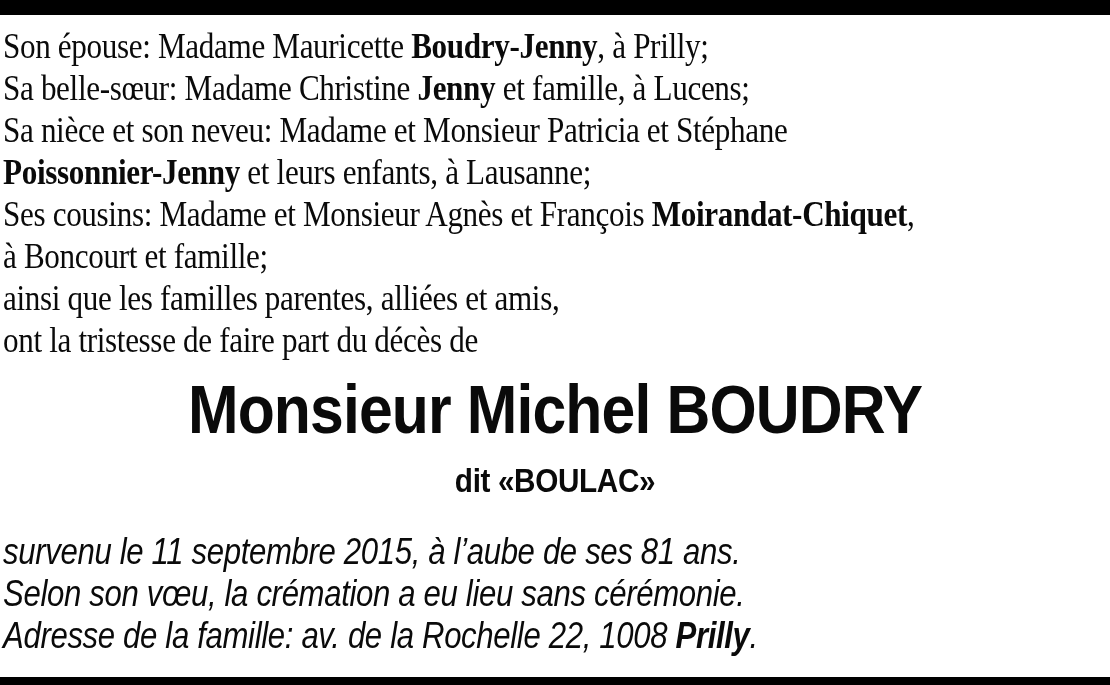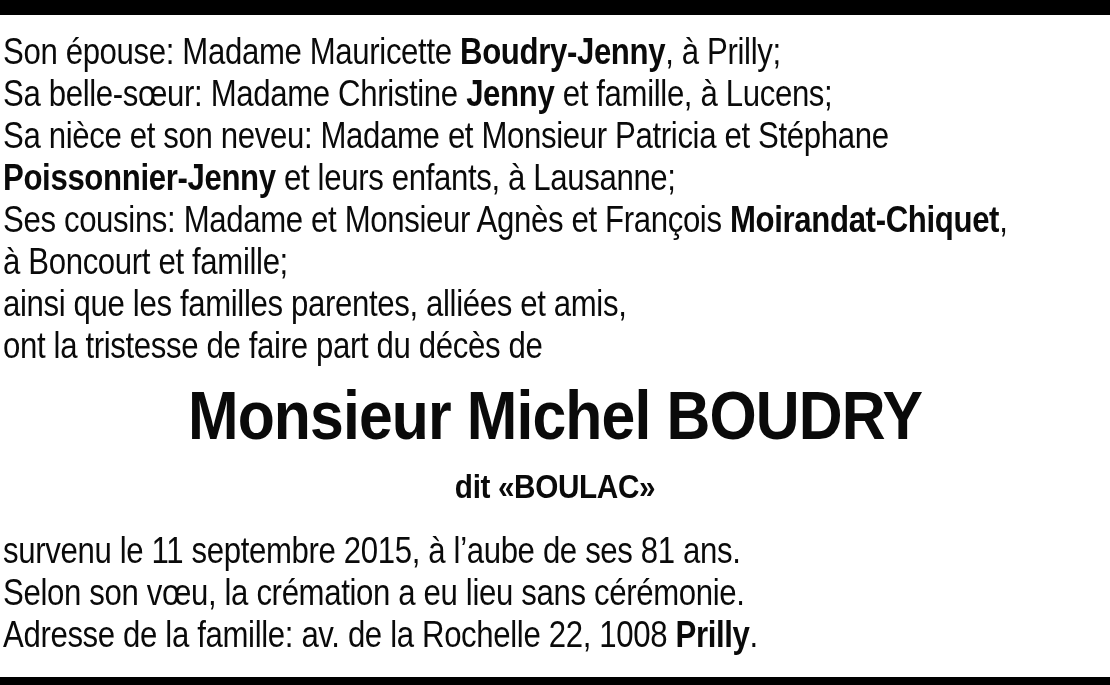--- a/index.html
+++ b/index.html
@@ -36,21 +36,21 @@
   .line {
     font-size: 36px;
     line-height: 42px;
     letter-spacing: -0.4px;
     white-space: nowrap;
     transform: scaleX(0.865);
     transform-origin: 0 50%;
   }
   .line b { font-weight: 700; }
 
-  .intro { margin-top: 16px; }
+  .intro { margin-top: 10px; font-family: Liberation Serif, serif; }
 
   .deceased-name {
     margin: 13px 0 0 0;
     font-size: 69px;
     line-height: 72px;
     font-weight: 700;
     text-align: center;
     letter-spacing: -1px;
     white-space: nowrap;
     transform: scaleX(0.88);
@@ -61,21 +61,21 @@
     font-size: 33px;
     line-height: 40px;
     font-weight: 700;
     text-align: center;
     letter-spacing: -0.4px;
     white-space: nowrap;
     transform: scaleX(0.9);
     transform-origin: 50% 50%;
   }
 
-  .closing { margin-top: 23px; }
+  .closing { margin-top: 30px; font-style: italic; }
 </style>
 </head>
 <body>
 
 <div class="page">
   <div class="rule rule-top"></div>
 
   <div class="content">
 
     <div class="intro">

